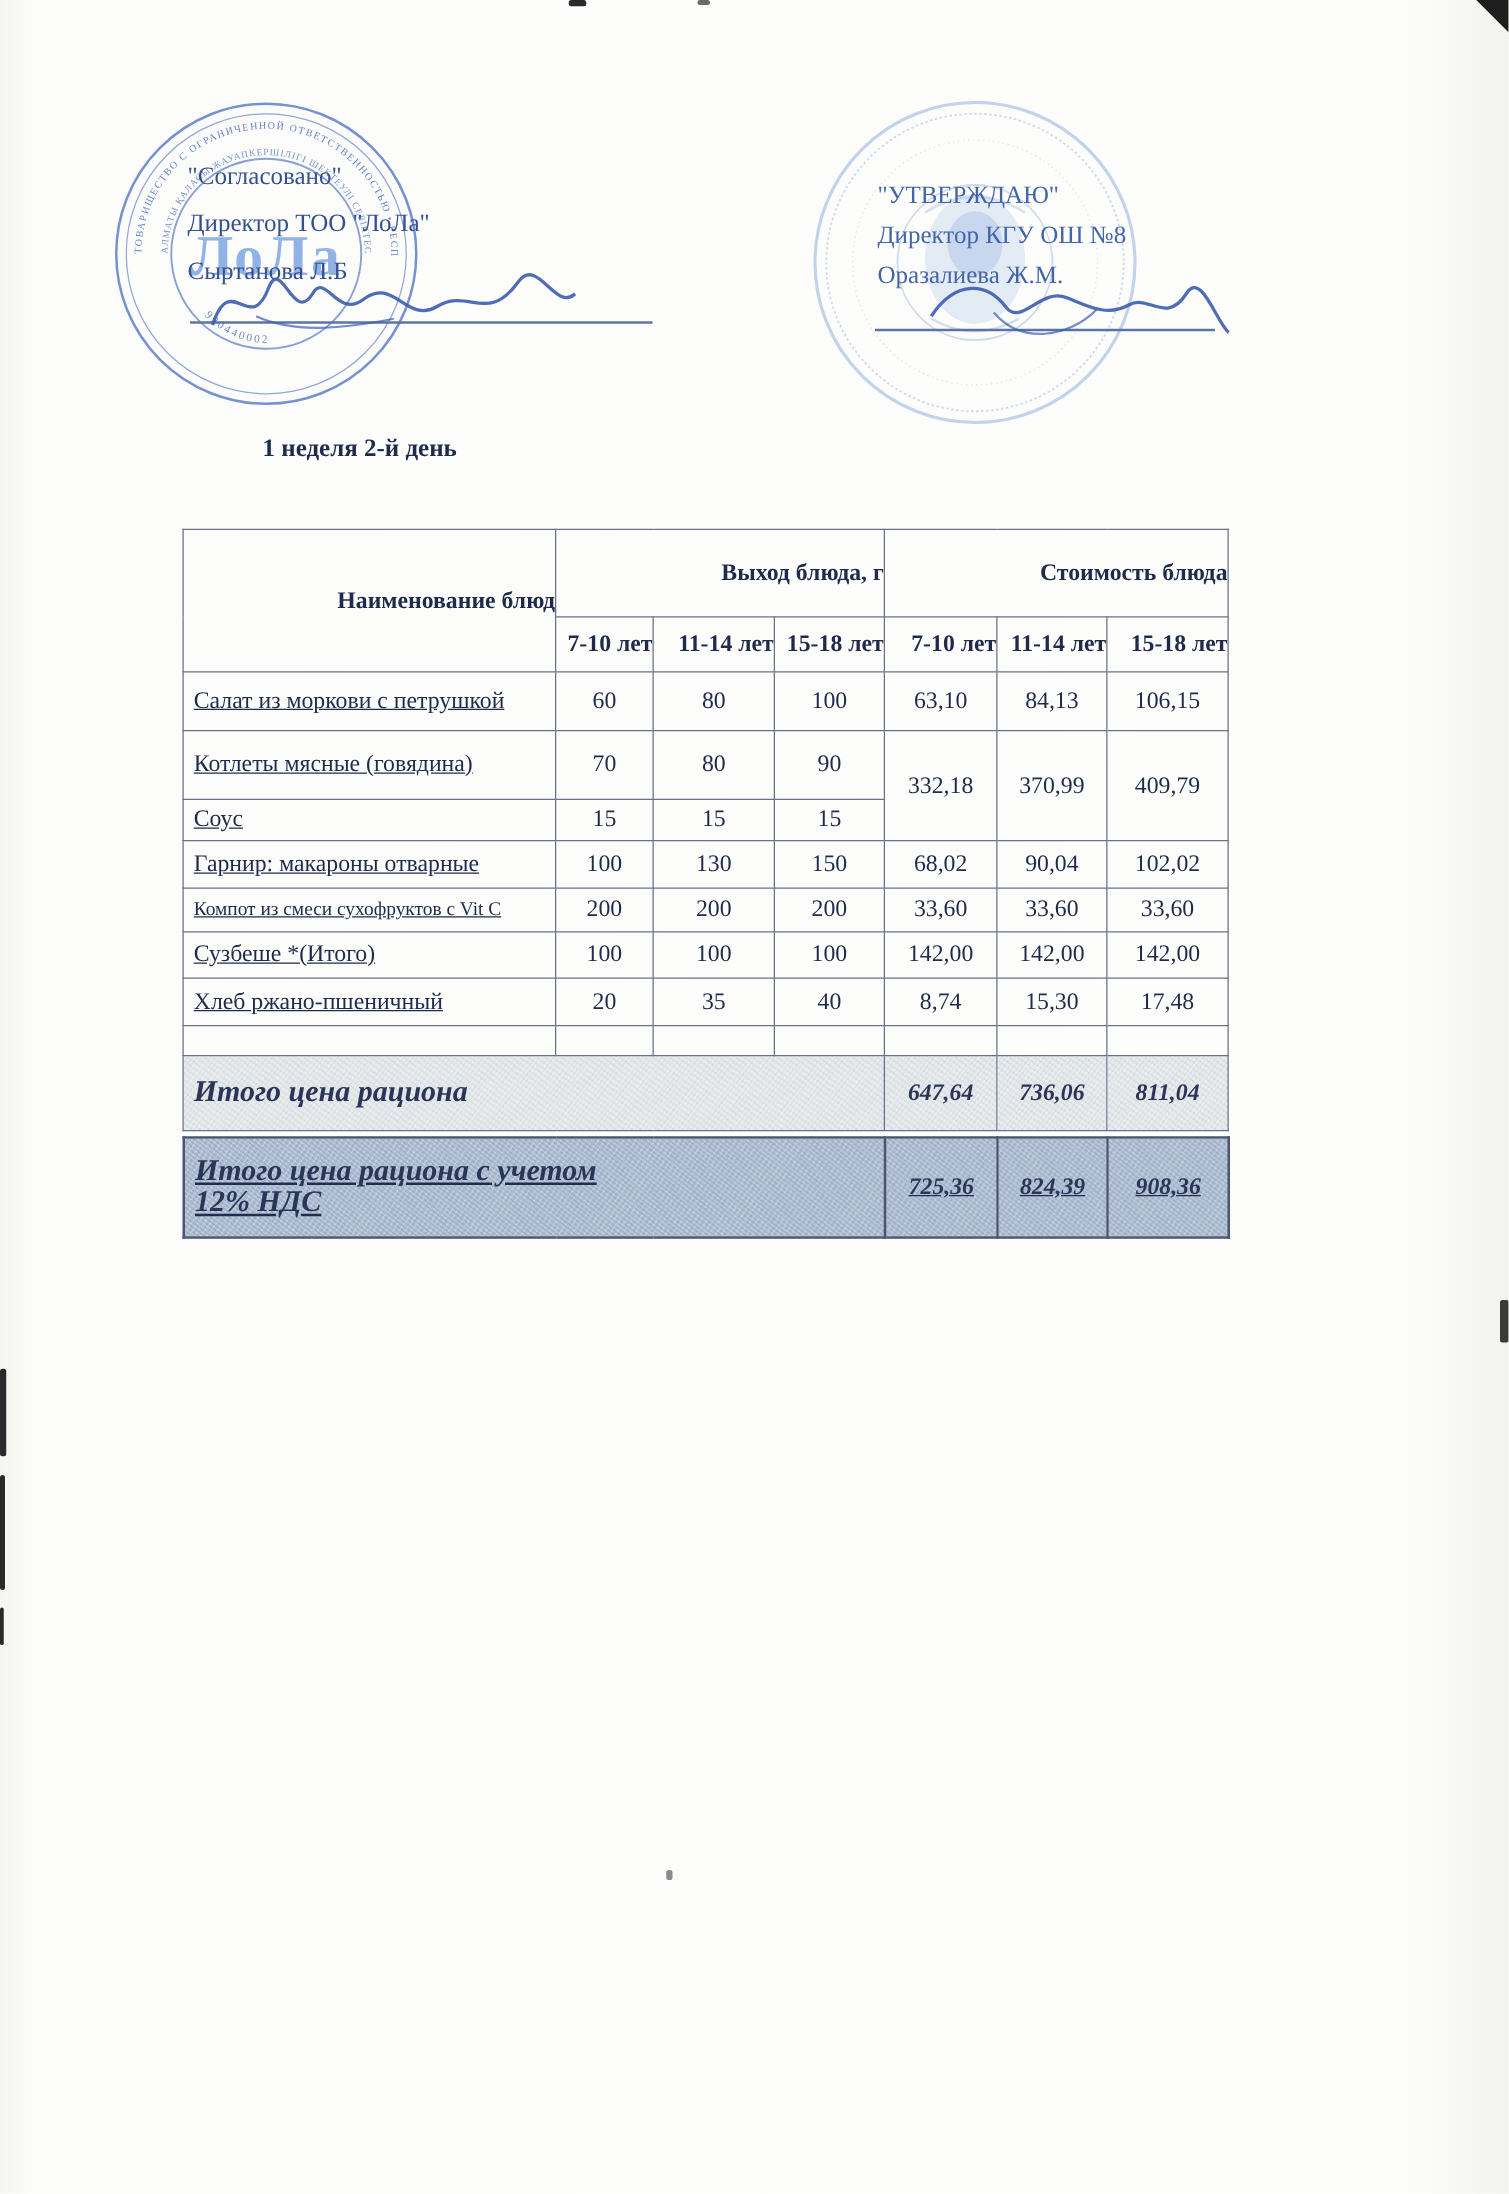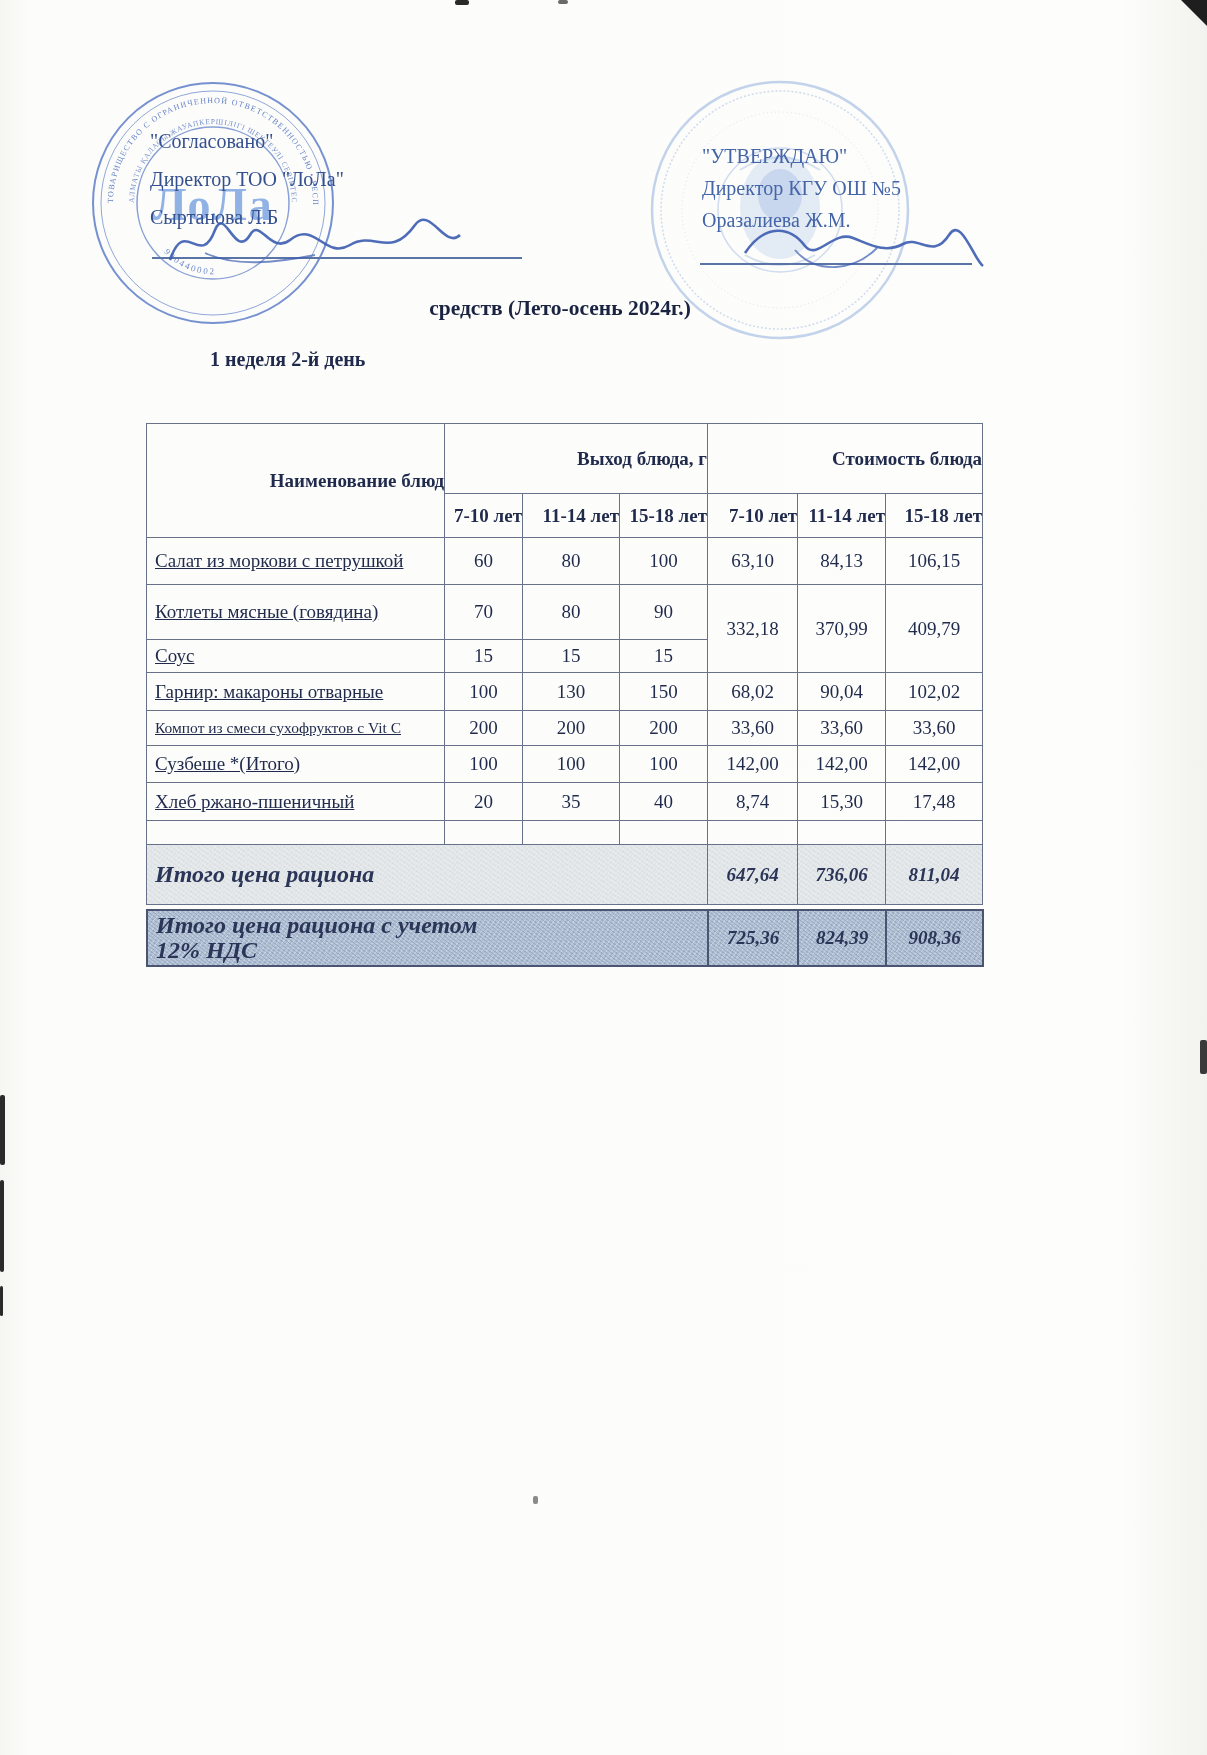--- a/index.html
+++ b/index.html
@@ -28,21 +28,21 @@
   .table-wrap{position:absolute;left:146px;top:423px;z-index:3;}
   table{border-collapse:collapse;table-layout:fixed;width:836px;background:transparent;}
   td,th{border:1.6px solid #68718a;overflow:hidden;padding:0;}
   th{font-weight:bold;font-size:19px;color:#1f2a4c;text-align:right;vertical-align:middle;}
   .dish{font-size:19px;text-align:left;padding:4px 4px 4px 8px;vertical-align:middle;color:#1f2a4c;text-decoration:underline;}
   .dish.small{font-size:15.5px;}
   .num{font-size:19px;text-align:center;vertical-align:middle;color:#1f2a4c;}
   tr.hdr1{height:70px;} tr.hdr2{height:44px;}
   tr.r1{height:47px;} tr.r2{height:55px;} tr.r3{height:33px;} tr.r4{height:38px;}
   tr.r5{height:35px;} tr.r6{height:37px;} tr.r7{height:38px;} tr.spacer{height:24px;}
-  tr.totals{height:60px;} tr.vat{height:56px;}
+  tr.totals{height:60px;} tr.vat{height:80px;text-decoration:underline;}
   .tex-light td{background:
     repeating-linear-gradient(37deg, rgba(130,148,170,.14) 0 1px, transparent 1px 4px),
     repeating-linear-gradient(-53deg, rgba(130,148,170,.10) 0 1px, transparent 1px 3px),
     #e9eced;}
   .tex-dark td{background:
     repeating-linear-gradient(37deg, rgba(70,95,130,.22) 0 1px, transparent 1px 3px),
     repeating-linear-gradient(-53deg, rgba(255,255,255,.28) 0 1px, transparent 1px 4px),
     #b1c0d4;}
   .tot-label{font-weight:bold;font-style:italic;font-size:24px;text-align:left;
     padding-left:8px;color:#2b3557;vertical-align:middle;line-height:25px;}
@@ -104,31 +104,30 @@
     <div>Сыртанова Л.Б</div>
   </div>
   <div class="sig-line" style="left:152px;top:257px;width:370px;"></div>
   <svg class="sig" style="left:165px;top:205px;" width="300" height="70" viewBox="0 0 300 70">
     <path d="M5,55 C20,10 35,65 50,25 C60,0 70,55 85,30 C95,12 105,50 125,35 C150,15 160,55 185,40 C210,25 225,55 250,20 C265,0 280,45 295,30" fill="none" stroke="#3b5cb0" stroke-width="2.6" opacity="0.9"></path>
     <path d="M40,48 C70,62 110,58 150,50" fill="none" stroke="#3b5cb0" stroke-width="1.8" opacity="0.7"></path>
   </svg>
 
   <div class="approval approval-right">
     <div>"УТВЕРЖДАЮ"</div>
-    <div>Директор КГУ ОШ №5</div>
+    <div>Директор КГУ ОШ №8</div>
     <div>Оразалиева Ж.М.</div>
   </div>
   <div class="sig-line" style="left:700px;top:263px;width:272px;"></div>
   <svg class="sig" style="left:735px;top:208px;" width="250" height="70" viewBox="0 0 250 70">
     <path d="M10,45 C30,15 55,18 70,38 C82,53 98,22 118,30 C134,36 150,46 168,36 C184,27 198,52 214,27 C226,8 238,50 248,58" fill="none" stroke="#3b5cb0" stroke-width="2.6" opacity="0.9"></path>
     <path d="M60,42 C82,68 120,62 142,40" fill="none" stroke="#3b5cb0" stroke-width="1.8" opacity="0.7"></path>
   </svg>
 
   <div class="title">
-    <div>средств (Лето-осень 2024г.)</div>
   </div>
   <div class="subtitle">1 неделя 2-й день</div>
 
   <div class="table-wrap">
     <table>
       <colgroup>
         <col style="width:298px">
           <col style="width:78px">
           <col style="width:97px">
           <col style="width:88px">

